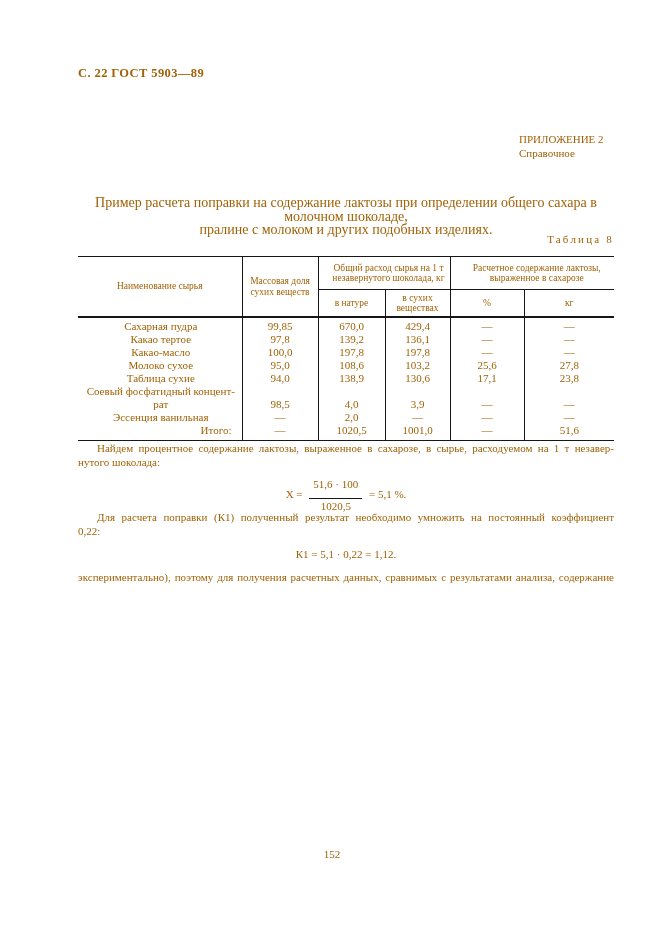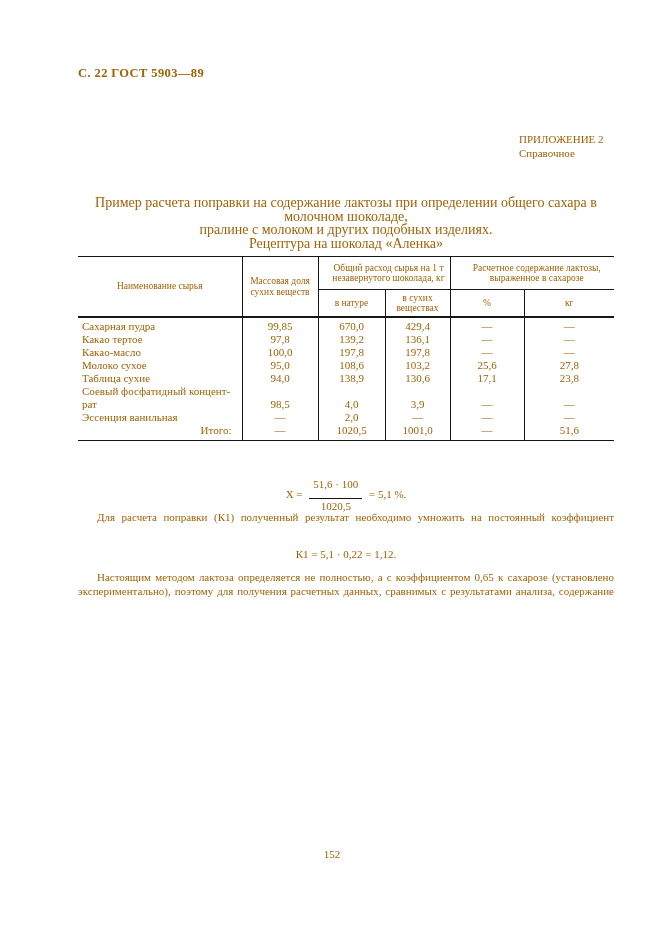--- a/index.html
+++ b/index.html
@@ -37,21 +37,21 @@
   table.recipe thead tr.row1 th.group { height:30px;padding-left:12px; }
   table.recipe thead tr.row2 th { height:24px; }
   table.recipe th.group { border-bottom:1px solid #161616; }
   table.recipe .bl { border-left:1px solid #161616; }
   table.recipe tbody td {
     font-size:11px; line-height:13px; text-align:center;
     vertical-align:bottom; padding:0 2px;
   }
   table.recipe tbody tr:first-child td { border-top:2px solid #161616; padding-top:2px; }
   table.recipe tbody tr:last-child td { padding-bottom:3px; }
-  table.recipe tbody td.name { text-align:left; padding-left:4px; white-space:pre-line; }
+  table.recipe tbody td.name { text-align:center; padding-left:4px; white-space:pre-line; }
   table.recipe tbody tr.total td.name { text-align:right; padding-right:10px; }
   .para {
     position:absolute; left:78px; width:536px;
     font-size:11px; line-height:13.9px;
   }
   .jline { text-align:justify; text-align-last:justify; }
   .indent { text-indent:19px; }
   .pA { top:442px; }
   .pB { top:511px; }
   .pC { top:571px; }
@@ -77,23 +77,23 @@
   <div class="doc-header">С. 22 ГОСТ 5903—89</div>
 
   <div class="appendix">
     <div>ПРИЛОЖЕНИЕ 2</div>
     <div>Справочное</div>
   </div>
 
   <div class="intro">
     <div>Пример расчета поправки на содержание лактозы при определении общего сахара в молочном шоколаде,</div>
     <div>пралине с молоком и других подобных изделиях.</div>
-    <div>Рецептура на шоколад «Аленка»</div>
-  </div>
-
+  </div>
+
+  <div class="table-label">Таблица 8</div>
 
   <table class="recipe">
     <colgroup>
       <col style="width:164px">
         <col style="width:76px">
         <col style="width:67px">
       <col style="width:65px">
         <col style="width:74px">
         <col style="width:90px">
     </colgroup>
@@ -173,36 +173,40 @@
         <td class="name">Итого:</td>
         <td class="bl">—</td>
         <td class="bl">1020,5</td>
         <td class="bl">1001,0</td>
         <td class="bl">—</td>
         <td class="bl">51,6</td>
       </tr>
     </tbody>
   </table>
 
+  <div class="para pA">
+    <div class="jline indent">Найдем процентное содержание лактозы, выраженное в сахарозе, в сырье, расходуемом на 1 т незавер-</div>
+    <div>нутого шоколада:</div>
+  </div>
 
   <div class="formula f1">
     <span>X =</span>
     <span class="frac">
       <span class="num">51,6 · 100</span>
       <span class="den">1020,5</span>
     </span>
     <span>= 5,1 %.</span>
   </div>
 
   <div class="para pB">
     <div class="jline indent">Для расчета поправки (К1) полученный результат необходимо умножить на постоянный коэффициент</div>
+    <div>0,22:</div>
   </div>
 
   <div class="formula f2">К1 = 5,1 · 0,22 = 1,12.</div>
 
   <div class="para pC">
-    <div class="jline indent">Настоящим методом лактоза определяется не полностью, а с коэффициентом 0,65 к сахарозе (установлено</div>
     <div class="jline">экспериментально), поэтому для получения расчетных данных, сравнимых с результатами анализа, содержание</div>
   </div>
 
   <div class="page-number">152</div>
 
 </div>
 
 </body></html>

